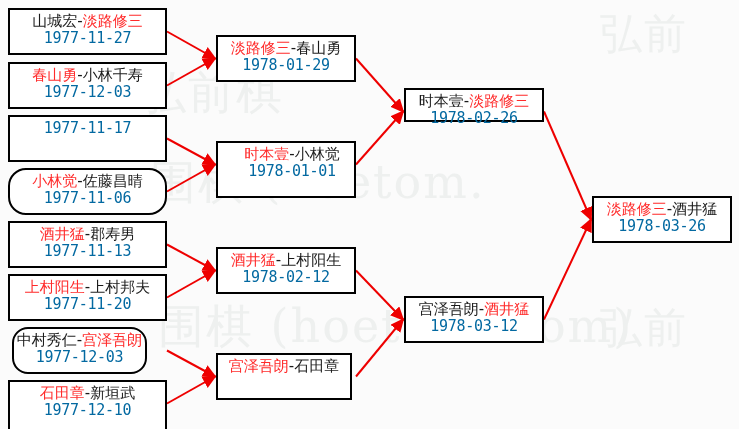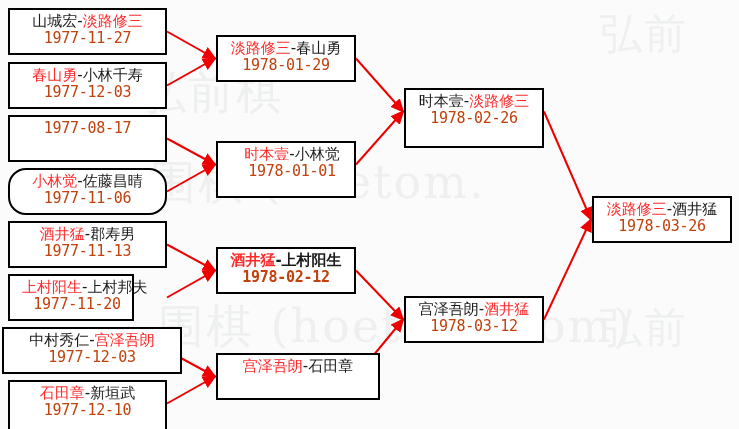--- a/index.html
+++ b/index.html
@@ -32,21 +32,21 @@
     box-sizing:border-box;
     background:#ffffff;
     border:2px solid #000000;
     text-align:center;
     padding-top:3px;
   }
   .box .players{
     font-size:15px;line-height:17px;color:#1a1a1a;white-space:nowrap;
   }
   .box .date{
-    font-size:15px;line-height:17px;color:#c2410c;
+    font-size:15px;line-height:17px;color:#0369a1;
     font-family:"DejaVu Sans Mono","Liberation Mono",monospace;
     letter-spacing:-0.3px;
   }
   .win{color:#ff2b2b;}
   .lose{color:#1a1a1a;}
   .sep{color:#1a1a1a;}
 </style>
 </head>
 <body>
 
@@ -85,58 +85,58 @@
   <div id="boxes">
       <div class="box" style="left: 8px; top: 8px; width: 159px; height: 47px;">
         <div class="players"><span class="lose">山城宏</span><span class="sep">-</span><span class="win">淡路修三</span></div>
         <div class="date">1977-11-27</div>
       </div>
       <div class="box" style="left: 8px; top: 62px; width: 159px; height: 47px;">
         <div class="players"><span class="win">春山勇</span><span class="sep">-</span><span class="lose">小林千寿</span></div>
         <div class="date">1977-12-03</div>
       </div>
       <div class="box" style="left: 8px; top: 115px; width: 159px; height: 47px;">
-        <div class="date">1977-08-17</div>
+        <div class="date">1977-11-17</div>
       </div>
       <div class="box" style="left: 8px; top: 168px; width: 159px; height: 47px; border-radius: 18px;">
         <div class="players"><span class="win">小林觉</span><span class="sep">-</span><span class="lose">佐藤昌晴</span></div>
         <div class="date">1977-11-06</div>
       </div>
       <div class="box" style="left: 8px; top: 221px; width: 159px; height: 47px;">
         <div class="players"><span class="win">酒井猛</span><span class="sep">-</span><span class="lose">郡寿男</span></div>
         <div class="date">1977-11-13</div>
       </div>
-      <div class="box" style="left: 8px; top: 274px; width: 126px; height: 47px; padding-left: 12px;">
+      <div class="box" style="left: 8px; top: 274px; width: 159px; height: 47px;">
         <div class="players"><span class="win">上村阳生</span><span class="sep">-</span><span class="lose">上村邦夫</span></div>
         <div class="date">1977-11-20</div>
       </div>
-      <div class="box" style="left: 2px; top: 327px; width: 180px; height: 47px;">
+      <div class="box" style="left: 12px; top: 327px; width: 135px; height: 47px; border-radius: 16px;">
         <div class="players"><span class="lose">中村秀仁</span><span class="sep">-</span><span class="win">宫泽吾朗</span></div>
         <div class="date">1977-12-03</div>
       </div>
       <div class="box" style="left: 8px; top: 380px; width: 159px; height: 62px;">
         <div class="players"><span class="win">石田章</span><span class="sep">-</span><span class="lose">新垣武</span></div>
         <div class="date">1977-12-10</div>
       </div>
       <div class="box" style="left: 216px; top: 35px; width: 140px; height: 47px;">
         <div class="players"><span class="win">淡路修三</span><span class="sep">-</span><span class="lose">春山勇</span></div>
         <div class="date">1978-01-29</div>
       </div>
       <div class="box" style="left: 216px; top: 141px; width: 140px; height: 57px; padding-left: 12px;">
         <div class="players"><span class="win">时本壹</span><span class="sep">-</span><span class="lose">小林觉</span></div>
         <div class="date">1978-01-01</div>
       </div>
-      <div class="box" style="left: 216px; top: 247px; width: 140px; height: 47px; font-weight: bold;">
+      <div class="box" style="left: 216px; top: 247px; width: 140px; height: 47px;">
         <div class="players"><span class="win">酒井猛</span><span class="sep">-</span><span class="lose">上村阳生</span></div>
         <div class="date">1978-02-12</div>
       </div>
-      <div class="box" style="left: 216px; top: 353px; width: 164px; height: 47px;">
+      <div class="box" style="left: 216px; top: 353px; width: 136px; height: 47px;">
         <div class="players"><span class="win">宫泽吾朗</span><span class="sep">-</span><span class="lose">石田章</span></div>
       </div>
-      <div class="box" style="left: 404px; top: 88px; width: 140px; height: 60px;">
+      <div class="box" style="left: 404px; top: 88px; width: 140px; height: 34px;">
         <div class="players"><span class="lose">时本壹</span><span class="sep">-</span><span class="win">淡路修三</span></div>
         <div class="date">1978-02-26</div>
       </div>
       <div class="box" style="left: 404px; top: 296px; width: 140px; height: 47px;">
         <div class="players"><span class="lose">宫泽吾朗</span><span class="sep">-</span><span class="win">酒井猛</span></div>
         <div class="date">1978-03-12</div>
       </div>
       <div class="box" style="left: 592px; top: 196px; width: 140px; height: 47px;">
         <div class="players"><span class="win">淡路修三</span><span class="sep">-</span><span class="lose">酒井猛</span></div>
         <div class="date">1978-03-26</div>

